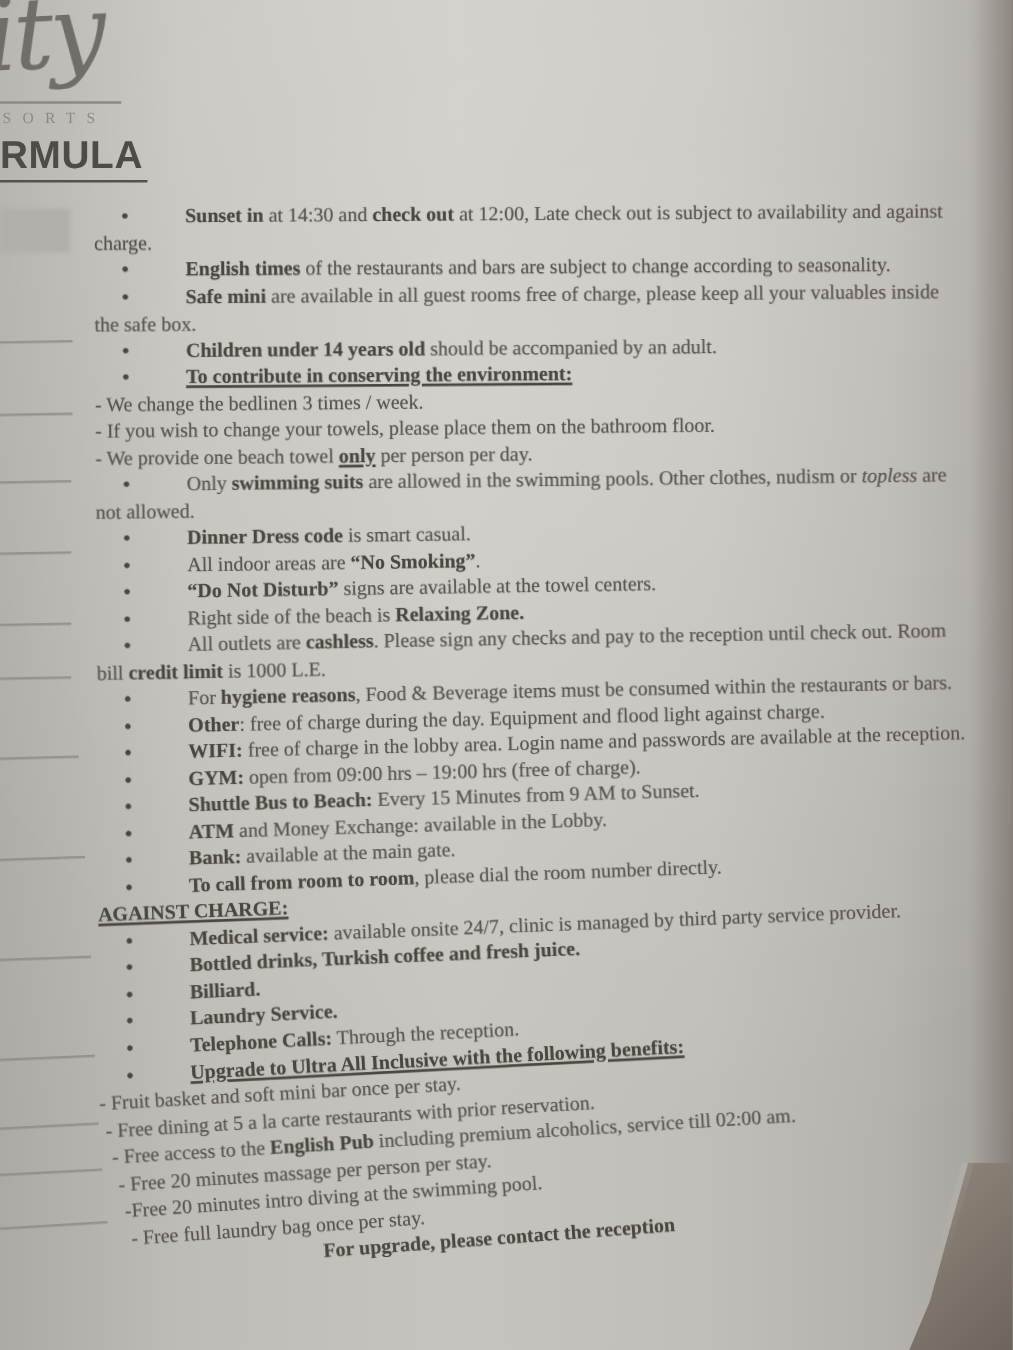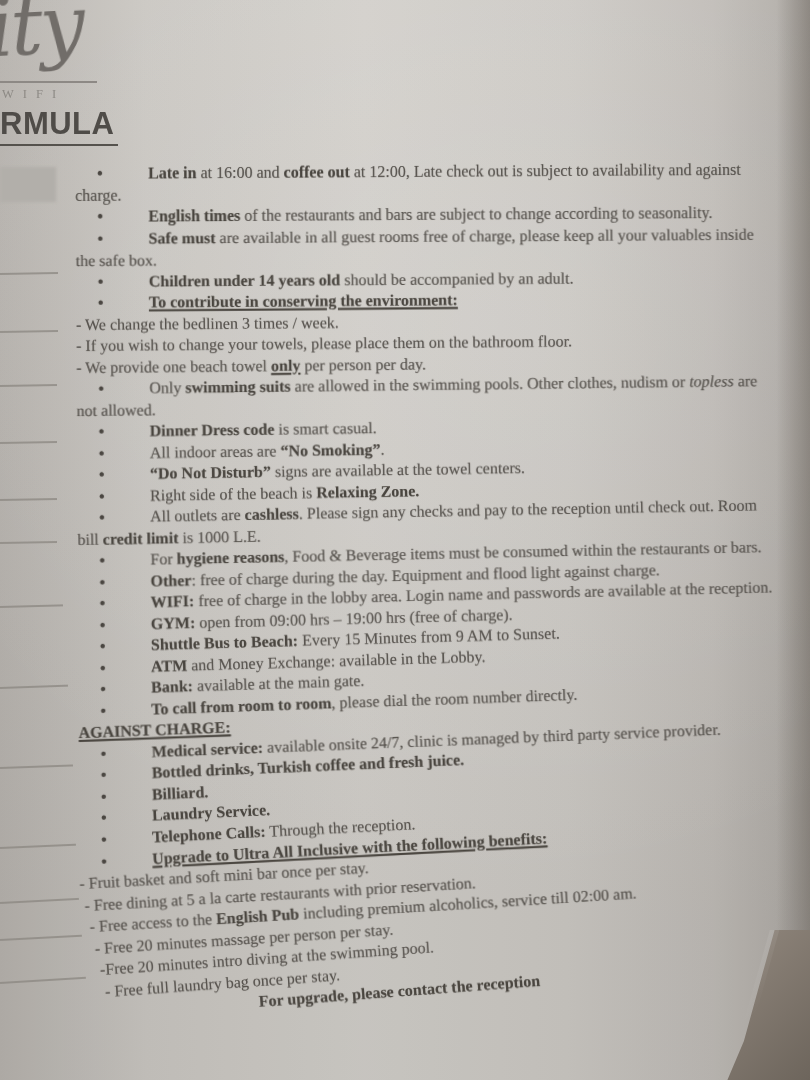--- a/index.html
+++ b/index.html
@@ -84,44 +84,44 @@
   .it{font-style:italic;}
   .center{width:580px;text-align:center;}
 </style>
 </head>
 <body>
 
 <div class="photo">
 
   <div class="logo-script">ity</div>
   <div class="logo-rule"></div>
-  <div class="logo-resorts">WIFI</div>
+  <div class="logo-resorts">SORTS</div>
   <div class="logo-heading">RMULA</div>
 
   <div class="margin-block"></div>
   <div id="ruled-lines">
       <div class="rule-line" style="top: 273px; width: 58px; transform: rotate(-1deg);"></div>
       <div class="rule-line" style="top: 331px; width: 58px; transform: rotate(-1deg);"></div>
       <div class="rule-line" style="top: 385px; width: 57px; transform: rotate(-1deg);"></div>
       <div class="rule-line" style="top: 442px; width: 57px; transform: rotate(-1deg);"></div>
       <div class="rule-line" style="top: 499px; width: 57px; transform: rotate(-1deg);"></div>
       <div class="rule-line" style="top: 542px; width: 57px; transform: rotate(-1deg);"></div>
       <div class="rule-line" style="top: 606px; width: 63px; transform: rotate(-1.5deg);"></div>
       <div class="rule-line" style="top: 687px; width: 68px; transform: rotate(-2deg);"></div>
       <div class="rule-line" style="top: 767px; width: 73px; transform: rotate(-2deg);"></div>
       <div class="rule-line" style="top: 847px; width: 76px; transform: rotate(-2.5deg);"></div>
       <div class="rule-line" style="top: 902px; width: 79px; transform: rotate(-3deg);"></div>
       <div class="rule-line" style="top: 939px; width: 82px; transform: rotate(-3deg);"></div>
       <div class="rule-line" style="top: 982px; width: 86px; transform: rotate(-3.5deg);"></div>
     </div>
 
   <div id="content">
-      <div class="line bullet" style="transform: rotate(0deg);"><span class="blt">•</span><span class="b">Late in</span><span> at 16:00 and </span><span class="b">coffee out</span><span> at 12:00, Late check out is subject to availability and against charge.</span></div>
+      <div class="line bullet" style="transform: rotate(0deg);"><span class="blt">•</span><span class="b">Sunset in</span><span> at 14:30 and </span><span class="b">check out</span><span> at 12:00, Late check out is subject to availability and against charge.</span></div>
       <div class="line bullet" style="transform: rotate(-0.01deg);"><span class="blt">•</span><span class="b">English times</span><span> of the restaurants and bars are subject to change according to seasonality.</span></div>
-      <div class="line bullet" style="transform: rotate(-0.03deg);"><span class="blt">•</span><span class="b">Safe must</span><span> are available in all guest rooms free of charge, please keep all your valuables inside the safe box.</span></div>
+      <div class="line bullet" style="transform: rotate(-0.03deg);"><span class="blt">•</span><span class="b">Safe mini</span><span> are available in all guest rooms free of charge, please keep all your valuables inside the safe box.</span></div>
       <div class="line bullet" style="transform: rotate(-0.06deg);"><span class="blt">•</span><span class="b">Children under 14 years old</span><span> should be accompanied by an adult.</span></div>
       <div class="line bullet" style="transform: rotate(-0.1deg);"><span class="blt">•</span><span class="b u">To contribute in conserving the environment:</span></div>
       <div class="line dash" style="transform: rotate(-0.14deg);"><span>- We change the bedlinen 3 times / week.</span></div>
       <div class="line dash" style="transform: rotate(-0.19deg);"><span>- If you wish to change your towels, please place them on the bathroom floor.</span></div>
       <div class="line dash" style="transform: rotate(-0.25deg);"><span>- We provide one beach towel </span><span class="b u">only</span><span> per person per day.</span></div>
       <div class="line bullet" style="transform: rotate(-0.32deg);"><span class="blt">•</span><span>Only </span><span class="b">swimming suits</span><span> are allowed in the swimming pools. Other clothes, nudism or </span><span class="it">topless</span><span> are not allowed.</span></div>
       <div class="line bullet" style="transform: rotate(-0.39deg);"><span class="blt">•</span><span class="b">Dinner Dress code</span><span> is smart casual.</span></div>
       <div class="line bullet" style="transform: rotate(-0.46deg);"><span class="blt">•</span><span>All indoor areas are </span><span class="b">“No Smoking”</span><span>.</span></div>
       <div class="line bullet" style="transform: rotate(-0.55deg);"><span class="blt">•</span><span class="b">“Do Not Disturb”</span><span> signs are available at the towel centers.</span></div>
       <div class="line bullet" style="transform: rotate(-0.63deg);"><span class="blt">•</span><span>Right side of the beach is </span><span class="b">Relaxing Zone.</span></div>

